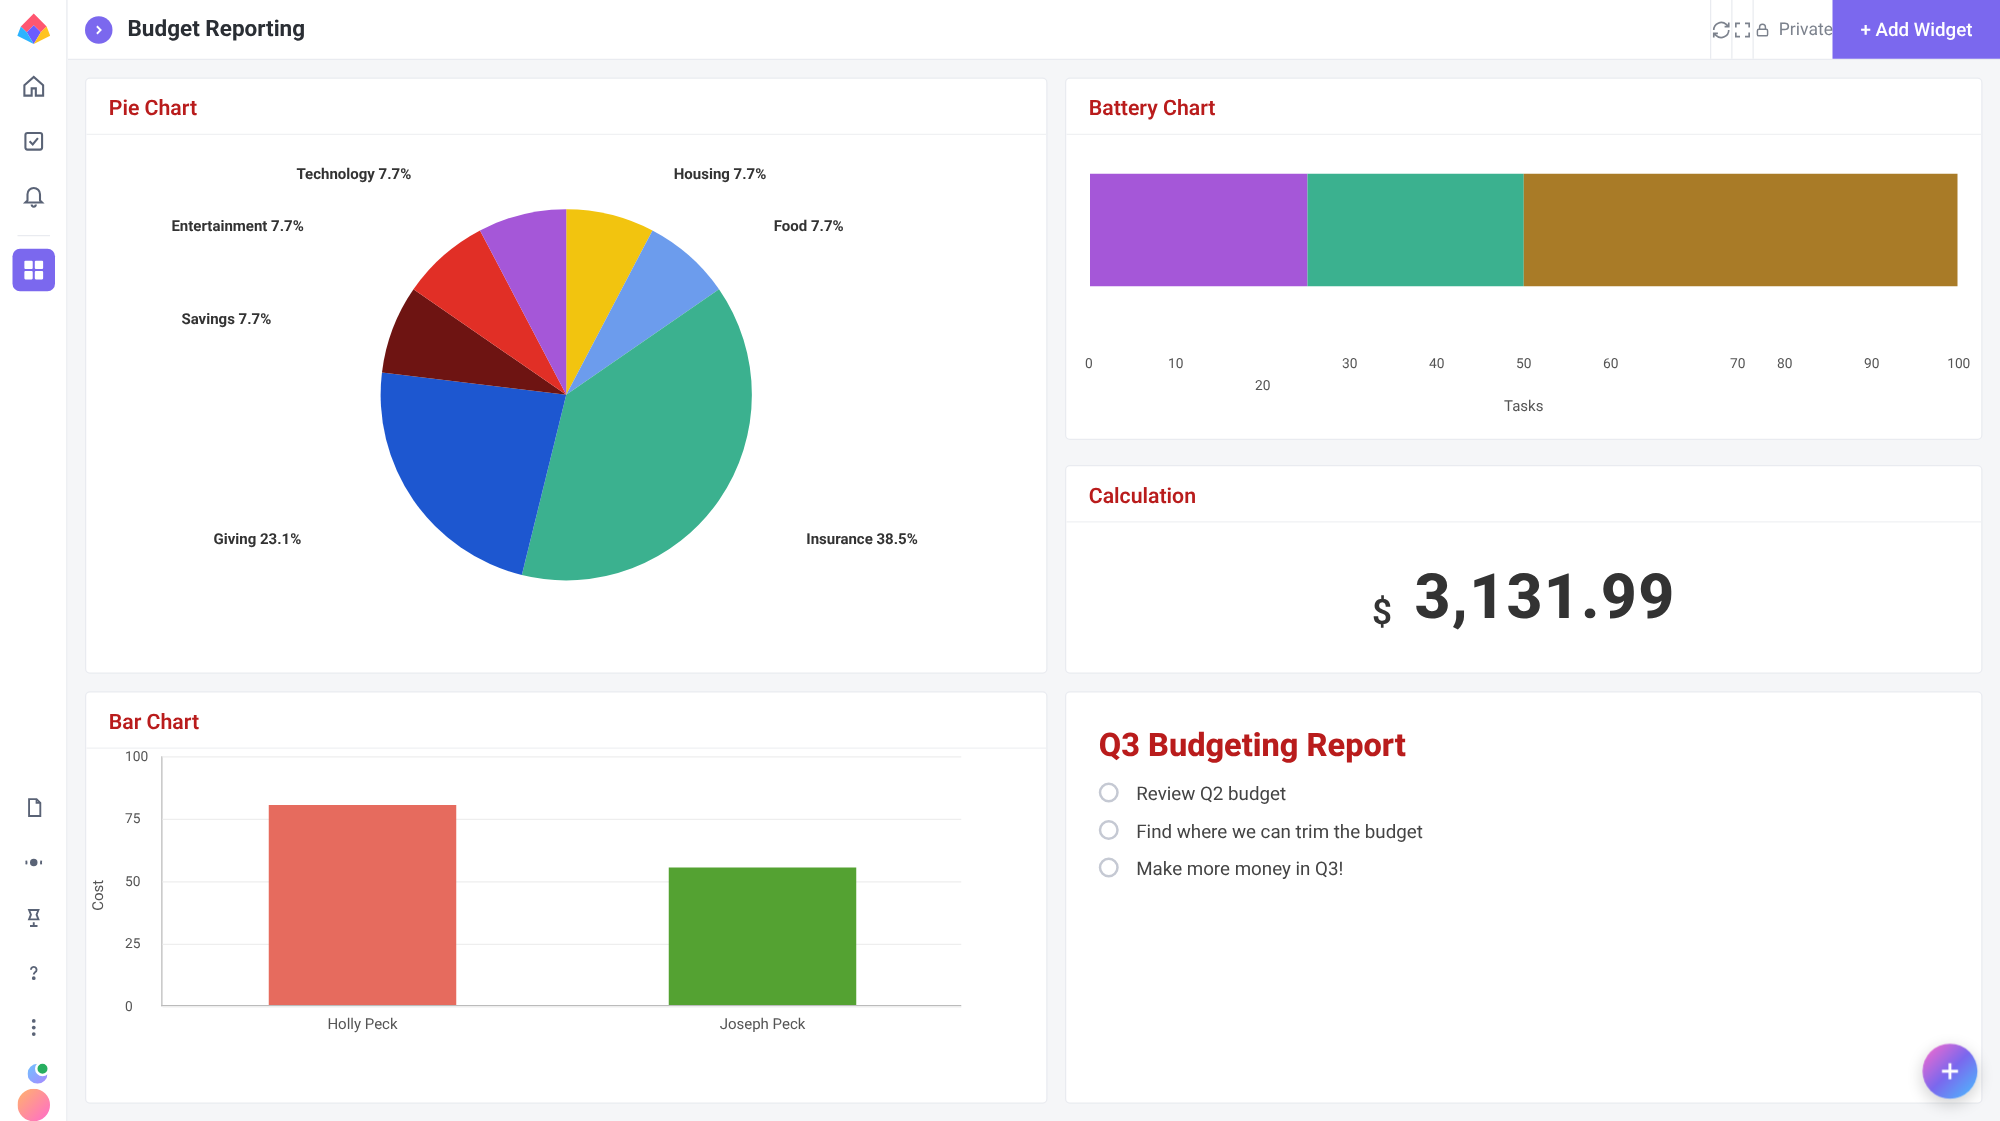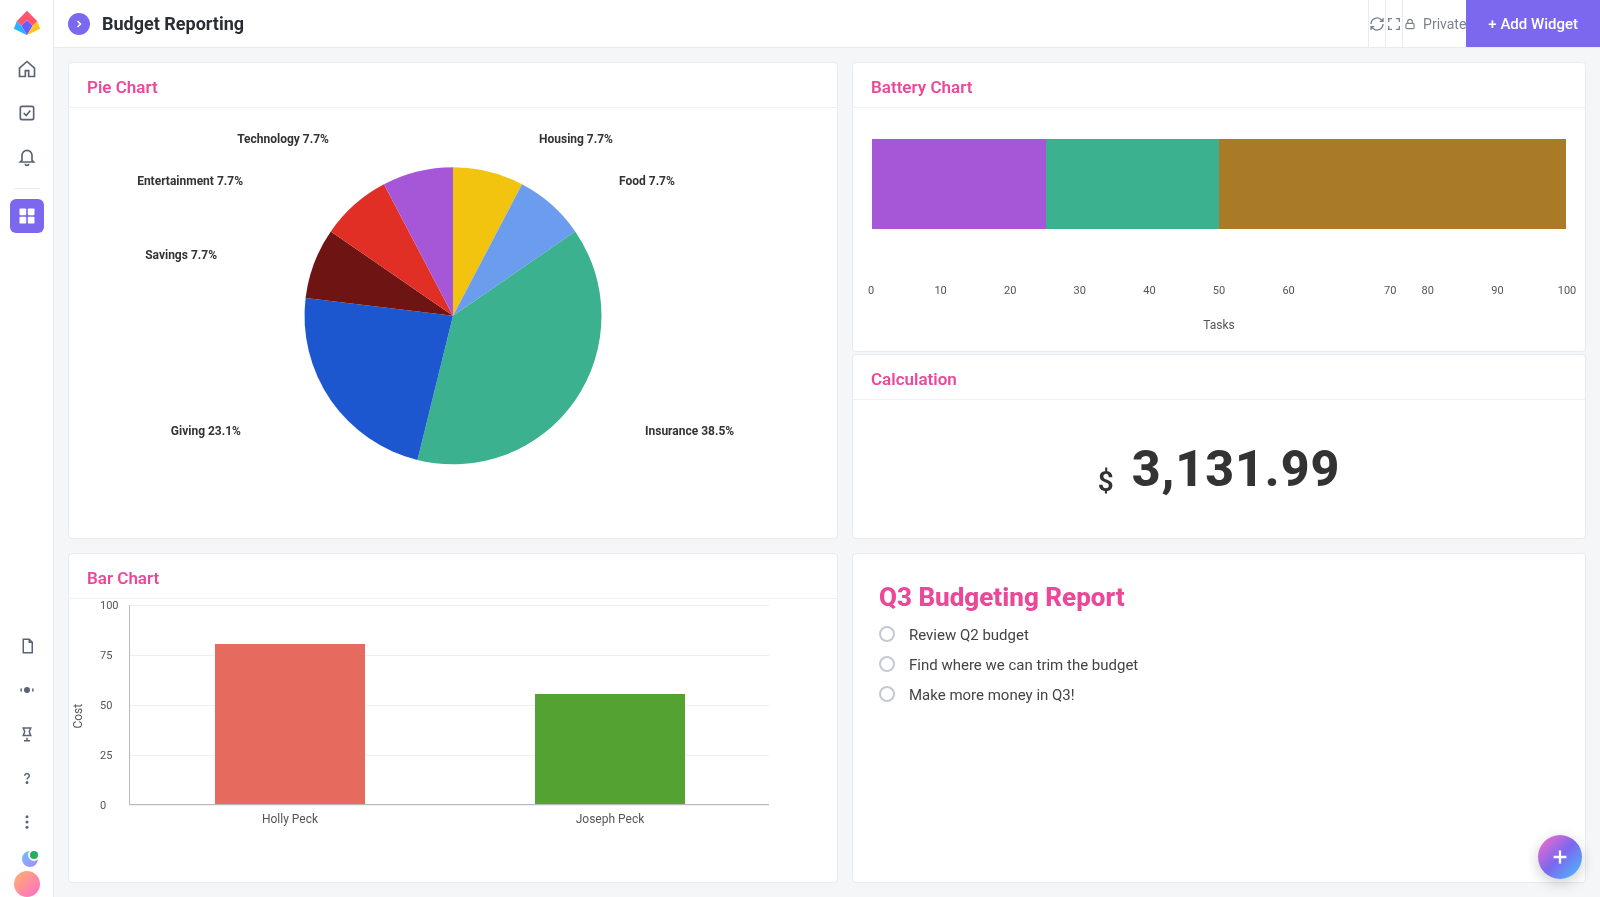--- a/index.html
+++ b/index.html
@@ -55,26 +55,26 @@
   .grid {
     display: grid; gap: 14px; height: 100%;
     grid-template-columns: 770px 1fr;
     grid-template-rows: 477px 1fr;
   }
   .card {
     background: #fff; border: 1px solid #e9ebf0; border-radius: 4px;
     display: flex; flex-direction: column; overflow: hidden;
   }
   .card-title {
-    padding: 14px 18px 10px; font-size: 17px; font-weight: 600; color: #ec4899;
+    padding: 14px 18px 10px; font-size: 17px; font-weight: 600; color: #b91c1c;
     border-bottom: 1px solid #f0f1f3;
   }
   .card-body { flex: 1; position: relative; padding: 14px 18px; }
   
-  .right-col { display: grid; grid-template-rows: 290px 1fr; gap: 2px; }
+  .right-col { display: grid; grid-template-rows: 290px 1fr; gap: 20px; }
   .card.report .card-title { border-bottom: none; font-size: 26px; font-weight: 800; padding: 28px 26px 8px; }
   .card.calc .card-body { display:flex; align-items:center; justify-content:center; }
   .calc-val { font-size: 50px; font-weight: 800; letter-spacing: 1px; }
   .calc-cur { font-size: 28px; font-weight: 600; margin-right: 18px; vertical-align: middle; }
   
   .pie-wrap { position: relative; width: 100%; height: 100%; }
   .pie-label { position: absolute; font-size: 12px; font-weight: 700; white-space: nowrap; }
   
   .battery-wrap { padding: 30px 18px 14px; }
   .battery-bar { height: 92px; display:flex; width: 100%; border:1px solid rgba(0,0,0,0); }
@@ -242,21 +242,21 @@
         <div class="card-title">Battery Chart</div>
         <div class="card-body battery-wrap">
           <div class="battery-bar" id="battery-bar">
               <div class="battery-seg" style="width: 25%; background: rgb(165, 87, 216);"></div>
               <div class="battery-seg" style="width: 25%; background: rgb(59, 177, 143);"></div>
               <div class="battery-seg" style="width: 50%; background: rgb(169, 123, 39);"></div>
             </div>
           <div class="battery-axis" id="battery-axis">
               <div class="battery-tick" style="left: 0%;">0</div>
               <div class="battery-tick" style="left: 10%;">10</div>
-              <div class="battery-tick" style="left: 20%;">20</div>
+              <div class="battery-tick" style="left: 20%; margin-top: 18px;">20</div>
               <div class="battery-tick" style="left: 30%;">30</div>
               <div class="battery-tick" style="left: 40%;">40</div>
               <div class="battery-tick" style="left: 50%;">50</div>
               <div class="battery-tick" style="left: 60%;">60</div>
               <div class="battery-tick" style="left: 70%; margin-left: 32px;">70</div>
               <div class="battery-tick" style="left: 80%;">80</div>
               <div class="battery-tick" style="left: 90%;">90</div>
               <div class="battery-tick" style="left: 100%;">100</div>
             </div>
           <div class="battery-xlabel" id="battery-xlabel">Tasks</div>

